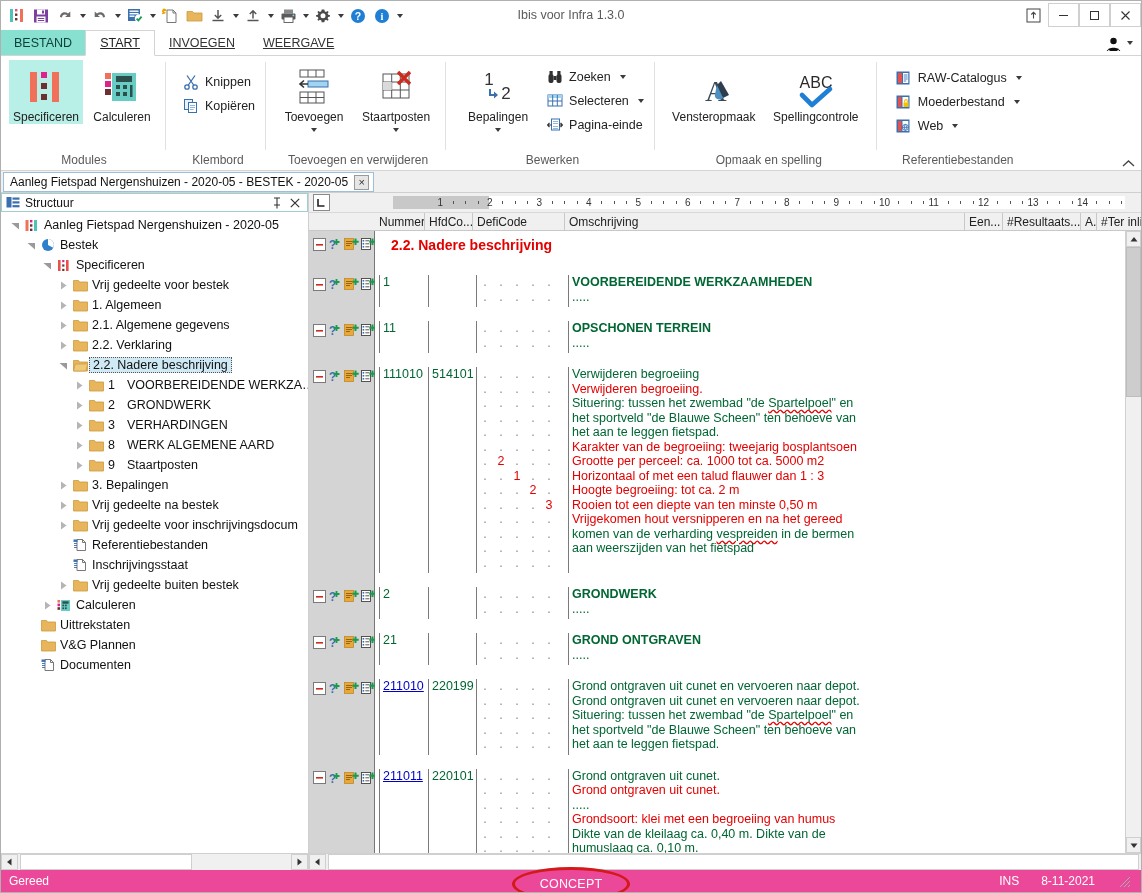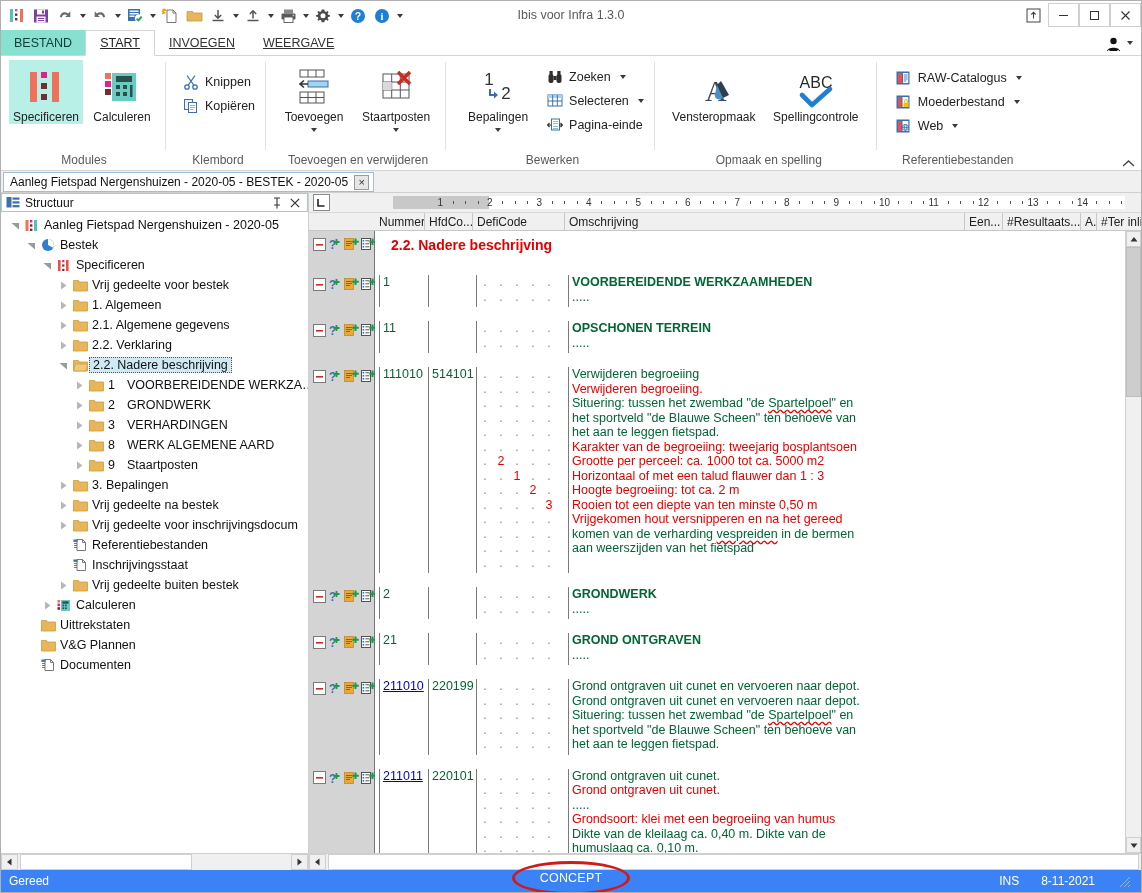--- a/index.html
+++ b/index.html
@@ -338,29 +338,29 @@
   
   .hscroll-r {
     height: 17px; flex: 0 0 17px;
     background: #f0f0f0; display: flex; align-items: stretch;
     border-top: 1px solid #d0d0d0;
   }
 
   
   .statusbar {
     height: 22px; flex: 0 0 22px;
-    background: #3b82f6;
+    background: #ec4899;
     display: flex; align-items: center;
     color: #ffffff; font-size: 12px;
     padding: 0 0 0 8px;
     position: relative;
   }
   .concept-wrap {
     position: absolute; left: 0; right: 0; top: 0; bottom: 0;
-    display: flex; align-items: flex-start; justify-content: center;
+    display: flex; align-items: flex-end; justify-content: center;
     pointer-events: none;
   }
   .concept {
     position: relative; font-size: 12.5px; color: #fff; letter-spacing: .2px;
     padding: 1px 14px;
   }
   .concept-ellipse {
     position: absolute;
     left: -14px; right: -14px; top: -9px; bottom: -9px;
     border: 3px solid #d21a1a; border-radius: 50%;

